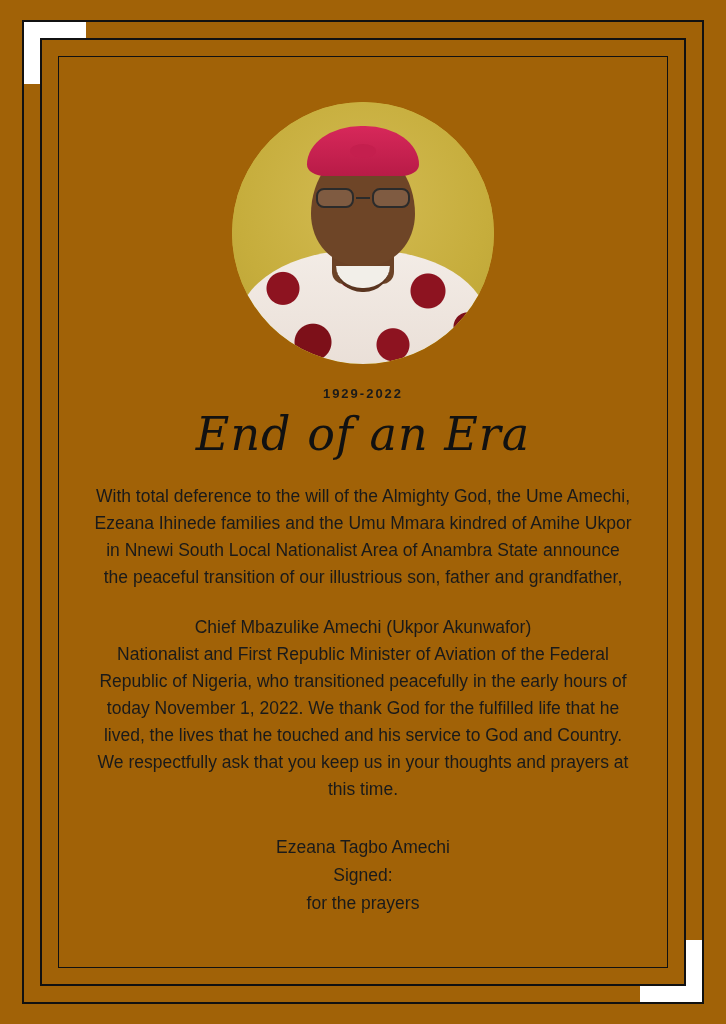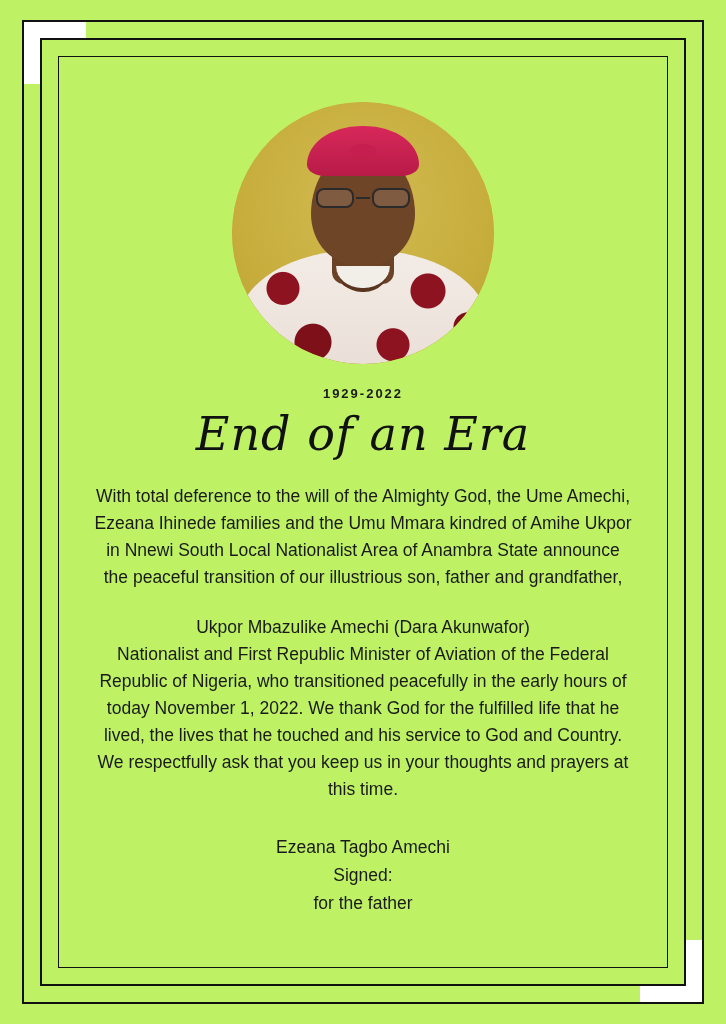--- a/index.html
+++ b/index.html
@@ -12,21 +12,21 @@
     height: 1024px;
     font-family: "Liberation Sans", sans-serif;
     color: #1a1a1a;
     overflow: hidden;
   }
 
   .card {
     position: relative;
     width: 726px;
     height: 1024px;
-    background: #bef264;
+    background: #a16207;
     box-sizing: border-box;
   }
 
   
   .frame {
     position: absolute;
     border: 2px solid #111111;
     box-sizing: border-box;
     pointer-events: none;
   }
@@ -270,24 +270,24 @@
         </div>
       </div>
     </div>
 
     <div class="years">1929-2022</div>
 
     <h1 class="headline">End of an Era</h1>
 
     <p class="para">With total deference to the will of the Almighty God, the Ume Amechi, Ezeana Ihinede families and the Umu Mmara kindred of Amihe Ukpor  in Nnewi South Local Nationalist Area of Anambra State announce the peaceful transition of our illustrious son, father and grandfather,</p>
 
-    <div class="name-line">Ukpor Mbazulike Amechi (Dara Akunwafor)</div>
+    <div class="name-line">Chief Mbazulike Amechi (Ukpor Akunwafor)</div>
 
     <p class="para">Nationalist and First Republic Minister of Aviation of the Federal Republic of Nigeria, who transitioned peacefully in the early hours of today November 1, 2022. We thank God for the fulfilled life that he lived, the lives that he touched and his service to God and Country. We respectfully ask that you keep us in your thoughts and prayers at this time.</p>
 
     <div class="signed-block">
       <div>Ezeana Tagbo Amechi</div>
       <div>Signed:</div>
-      <div>for the father</div>
+      <div>for the prayers</div>
     </div>
 
   </div>
 </div>
 
 </body></html>

